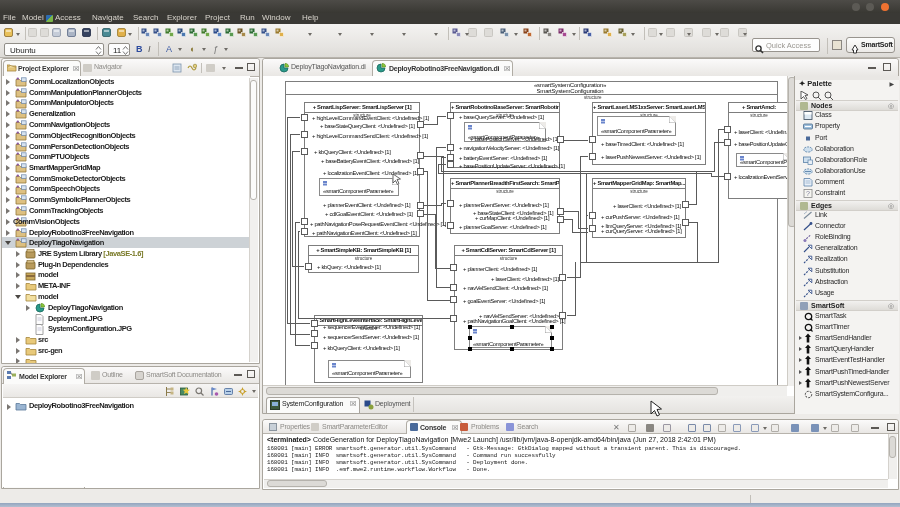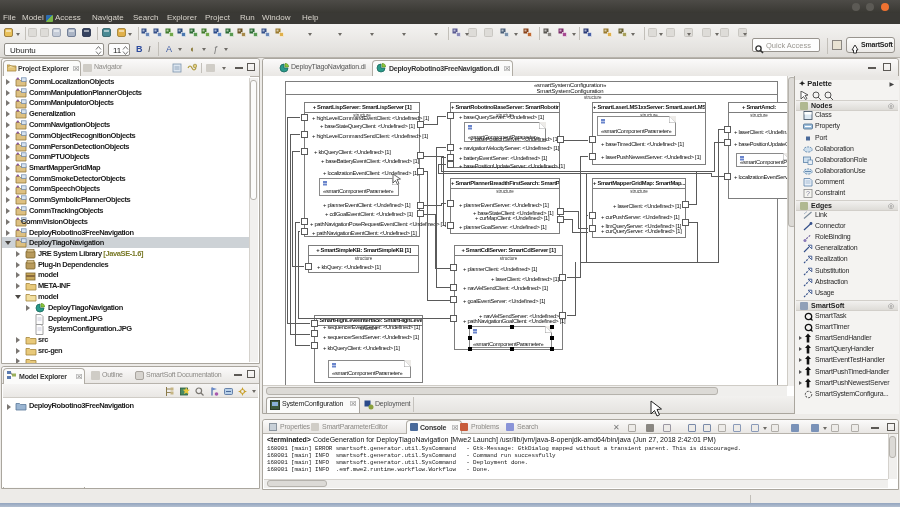--- a/index.html
+++ b/index.html
@@ -381,21 +381,21 @@
         <rect x="6.5" y="0.8" width="4.6" height="3.6" fill="#d8e4f0" stroke="#6a84a8" stroke-width="0.7"></rect>
         <circle cx="2.8" cy="1.6" r="1.2" fill="#8a5aa0"></circle>
       </svg>
       <div class="treerow" style="left:27px;top:130px">CommTrackingObjects</div>
       <span class="arr-r" style="left:4px;top:143px"></span>
       <svg class="nsvg" style="left:13px;top:140.75px" width="12" height="10">
         <path d="M1 3 L1 9 L11 9 L11 3.5 L5.5 3.5 L4.5 2.5 L1 2.5 Z" fill="#ddc081" stroke="#96793a" stroke-width="0.8"></path>
         <rect x="6.5" y="0.8" width="4.6" height="3.6" fill="#d8e4f0" stroke="#6a84a8" stroke-width="0.7"></rect>
         <circle cx="2.8" cy="1.6" r="1.2" fill="#8a5aa0"></circle>
       </svg>
-      <div class="treerow" style="left:19px;top:141px">CommVisionObjects</div>
+      <div class="treerow" style="left:11px;top:141px">CommVisionObjects</div>
       <span class="arr-r" style="left:4px;top:154px"></span>
       <svg class="nsvg" style="left:13px;top:151.5px" width="12" height="10">
         <path d="M1 3 L1 9 L11 9 L11 3.5 L5.5 3.5 L4.5 2.5 L1 2.5 Z" fill="#ddc081" stroke="#96793a" stroke-width="0.8"></path>
         <rect x="6.5" y="0.8" width="4.6" height="3.6" fill="#d8e4f0" stroke="#6a84a8" stroke-width="0.7"></rect>
         <circle cx="2.8" cy="1.6" r="1.2" fill="#8a5aa0"></circle>
       </svg>
       <div class="treerow" style="left:27px;top:152px">DeployRobotino3FreeNavigation</div>
       <div style="position:absolute;left:0;top:161px;width:100%;height:11px;background:#cdd2d6"></div>
       <span class="arr-d" style="left:3px;top:165px"></span>
       <svg class="nsvg" style="left:13px;top:162.25px" width="12" height="10">

